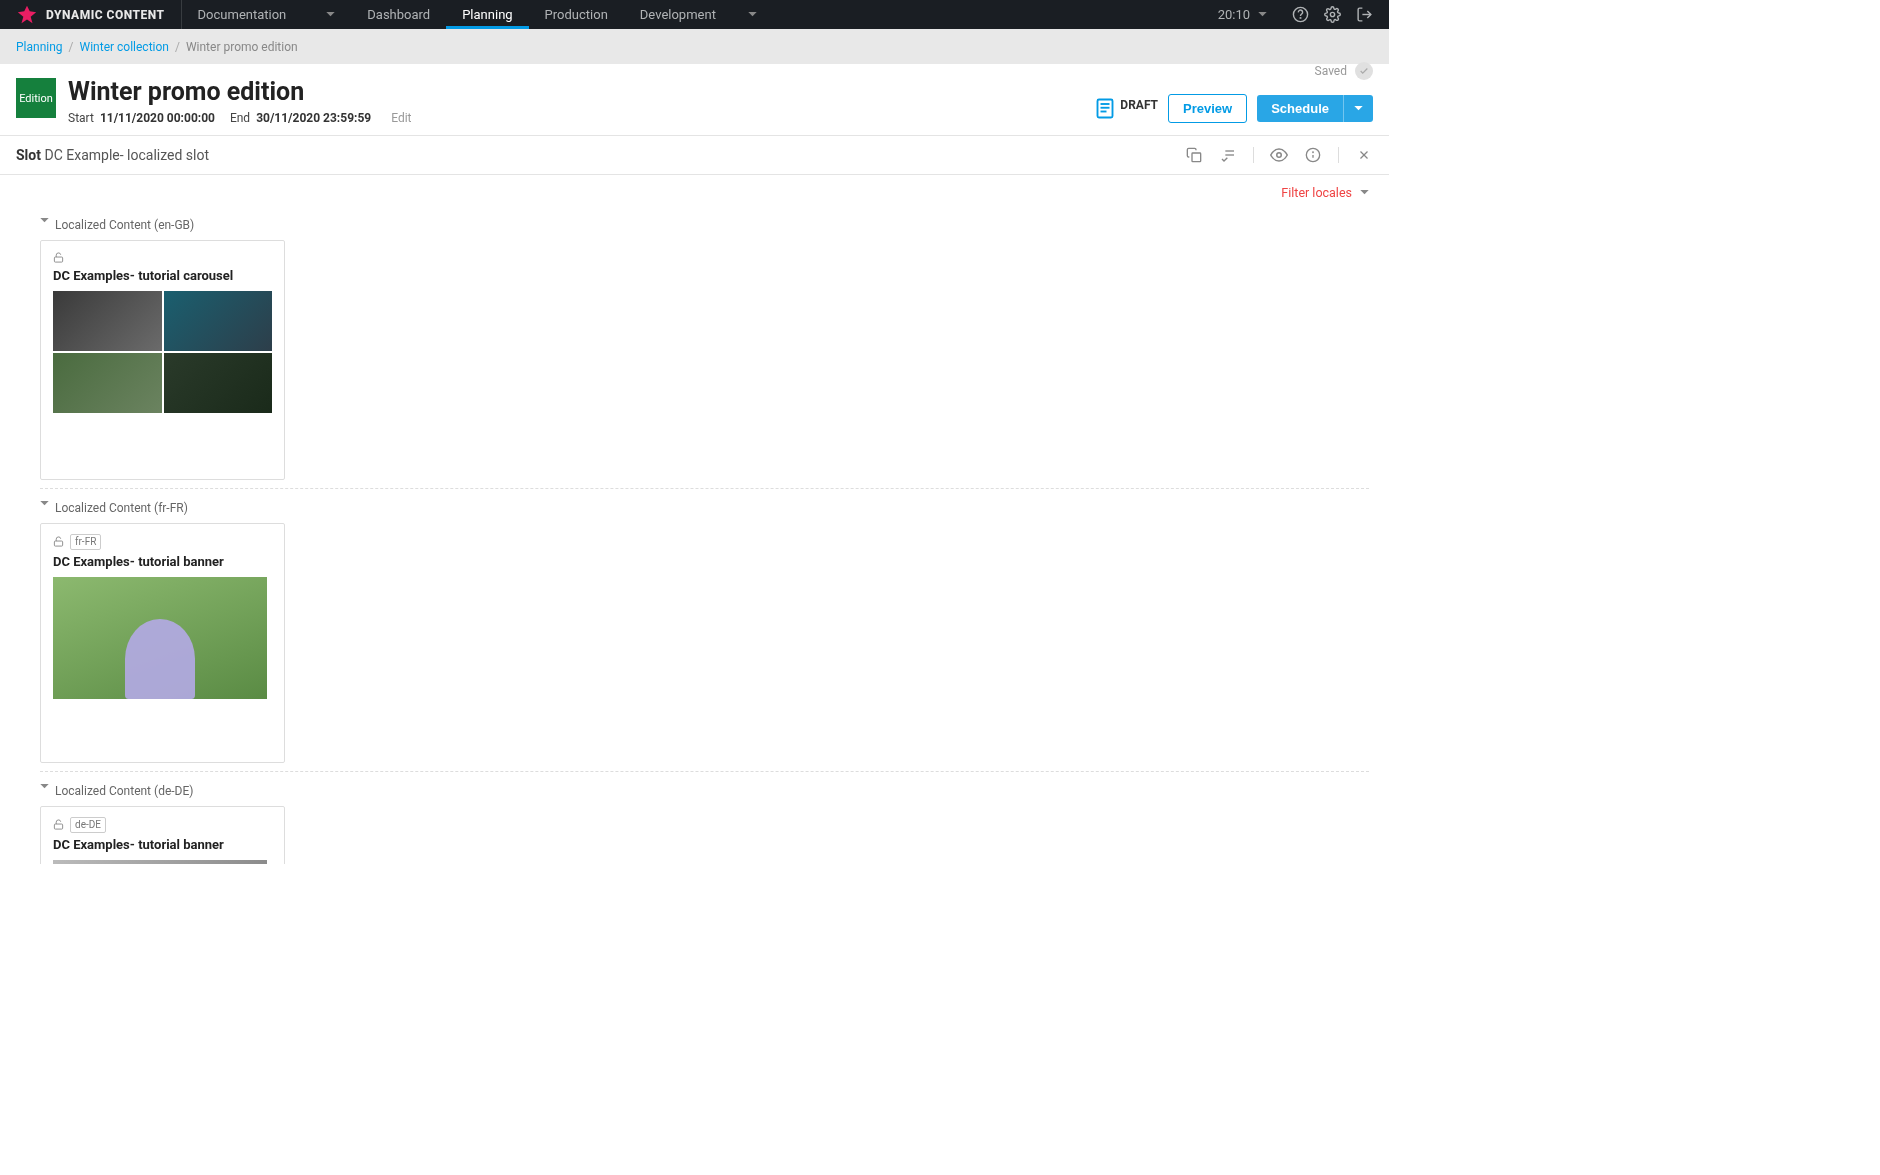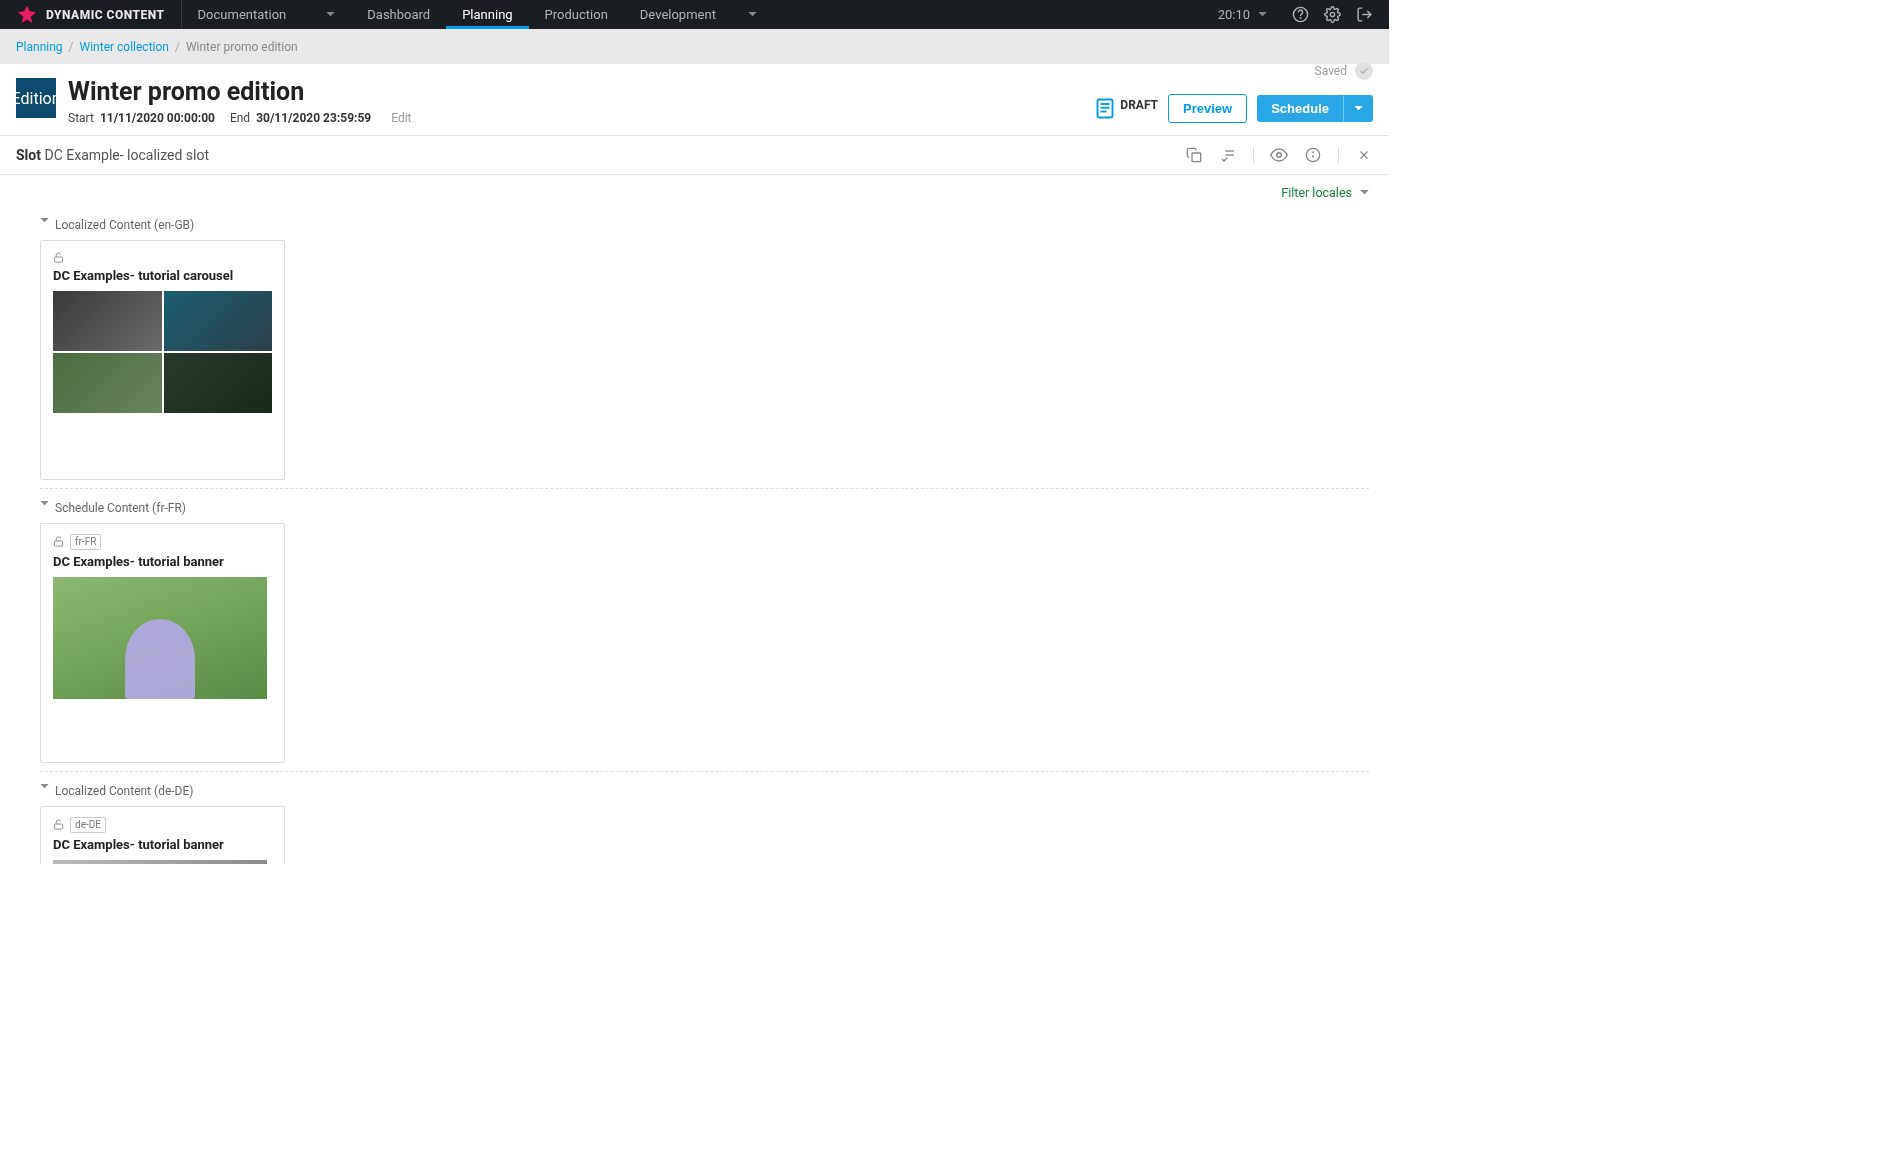--- a/index.html
+++ b/index.html
@@ -23,21 +23,21 @@
 .crumb-row { background: #e8e8e8; height: 35px; display: flex; align-items: center; padding: 0 16px; color: #666; }
 .crumb-left { display: flex; align-items: center; gap: 6px; font-size: 12px; }
 .crumb-link { color: #039be5; cursor: pointer; }
 .crumb-sep { color: #aaa; }
 .crumb-current { color: #888; }
 .crumb-right { margin-left: auto; display: flex; align-items: center; gap: 8px; color: #999; font-size: 12px; margin-top: 48px; }
 .saved-circle { width: 18px; height: 18px; border-radius: 50%; background: #e0e0e0; display: flex; align-items: center; justify-content: center; }
 
 
 .header { display: flex; align-items: flex-start; padding: 14px 16px 10px 16px; border-bottom: 1px solid #e4e4e4; }
-.edition-chip { width: 40px; height: 40px; background: #0c4a6e; color: #fff; font-size: 16px; display: flex; align-items: center; justify-content: center; }
+.edition-chip { width: 40px; height: 40px; background: #15803d; color: #fff; font-size: 11px; display: flex; align-items: center; justify-content: center; }
 .header-main { margin-left: 12px; }
 .title { font-size: 25px; font-weight: 700; color: #222; line-height: 1.15; }
 .dates-row { display: flex; align-items: center; gap: 6px; margin-top: 4px; font-size: 12px; color: #333; }
 .label-light { font-weight: 400; color: #444; }
 .date-strong { font-weight: 700; }
 .edit-link { color: #999; margin-left: 14px; cursor: pointer; }
 .header-actions { margin-left: auto; display: flex; align-items: center; gap: 10px; margin-top: 16px; }
 .draft-badge { display: flex; align-items: flex-start; gap: 6px; color: #333; font-weight: 700; font-size: 12px; }
 .btn-outline { border: 1px solid #039be5; color: #039be5; background: #fff; border-radius: 3px; padding: 6px 14px; font-weight: 600; cursor: pointer; font-size: 13px; }
 .btn-primary-grp { display: flex; }
@@ -56,21 +56,21 @@
 .slot-name { font-size: 12.5px; color: #333; }
 .slot-status { margin-left: auto; display: flex; align-items: center; gap: 6px; color: #999; font-size: 12px; margin-right: 150px; }
 .check-circle { width: 13px; height: 13px; border-radius: 50%; background: #4caf50; display: flex; align-items: center; justify-content: center; color: #fff; font-size: 9px; }
 
 .slot-bar { display: flex; align-items: center; padding: 10px 16px; border-bottom: 1px solid #e4e4e4; }
 .slot-bar-title { font-size: 14px; }
 .slot-bar-title b { font-weight: 700; }
 .slot-bar-actions { margin-left: auto; display: flex; align-items: center; gap: 16px; color: #888; }
 .slot-bar-actions .divider-v { width: 1px; height: 16px; background: #ddd; }
 
-.filter-row { display: flex; justify-content: flex-end; padding: 10px 20px 6px 20px; color: #15803d; font-size: 12.5px; align-items: center; gap: 8px; cursor: pointer; }
+.filter-row { display: flex; justify-content: flex-end; padding: 10px 20px 6px 20px; color: #ef4444; font-size: 12.5px; align-items: center; gap: 8px; cursor: pointer; }
 
 .content-area { flex: 1; overflow-y: auto; padding: 0 20px 30px 40px; }
 .loc-section { margin-top: 8px; }
 .loc-head { display: flex; gap: 6px; color: #666; font-size: 12px; padding: 4px 0; cursor: pointer; }
 .content-card { border: 1px solid #ddd; border-radius: 2px; padding: 10px 12px 12px 12px; width: 245px; margin-top: 4px; min-height: 240px; }
 .card-head-row { display: flex; align-items: center; gap: 6px; margin-bottom: 4px; }
 .locale-tag { border: 1px solid #ccc; border-radius: 2px; font-size: 10px; padding: 0 4px; color: #777; line-height: 14px; }
 .card-title { font-weight: 700; font-size: 13px; color: #222; margin-bottom: 8px; }
 .img-grid-2x2 { display: grid; grid-template-columns: 1fr 1fr; gap: 2px; margin-top: 6px; }
 .ph-img { width: 100%; height: 60px; background: linear-gradient(135deg,#888,#555); position: relative; overflow: hidden; display:flex; align-items:center; justify-content:center; color:#fff; font-size:9px; }
@@ -284,21 +284,21 @@
           </div>
         </div>
       </div>
       <div class="divider-dash"></div>
 
       <div class="loc-section">
         <div class="loc-head">
           <svg width="9" height="5" viewBox="0 0 10 6">
               <path d="M0 0l5 5 5-5z" fill="#888"></path>
             </svg>
-          <span>Schedule Content (fr-FR)</span>
+          <span>Localized Content (fr-FR)</span>
         </div>
         <div class="content-card">
           <div class="card-head-row">
             <span>
               <svg width="11" height="13" viewBox="0 0 24 24" fill="none" stroke="#888" stroke-width="2">
                   <rect x="3" y="11" width="18" height="11" rx="2"></rect>
                   <path d="M7 11V7a5 5 0 019.9-1"></path>
                 </svg>
             </span>
             <span class="locale-tag">fr-FR</span>

